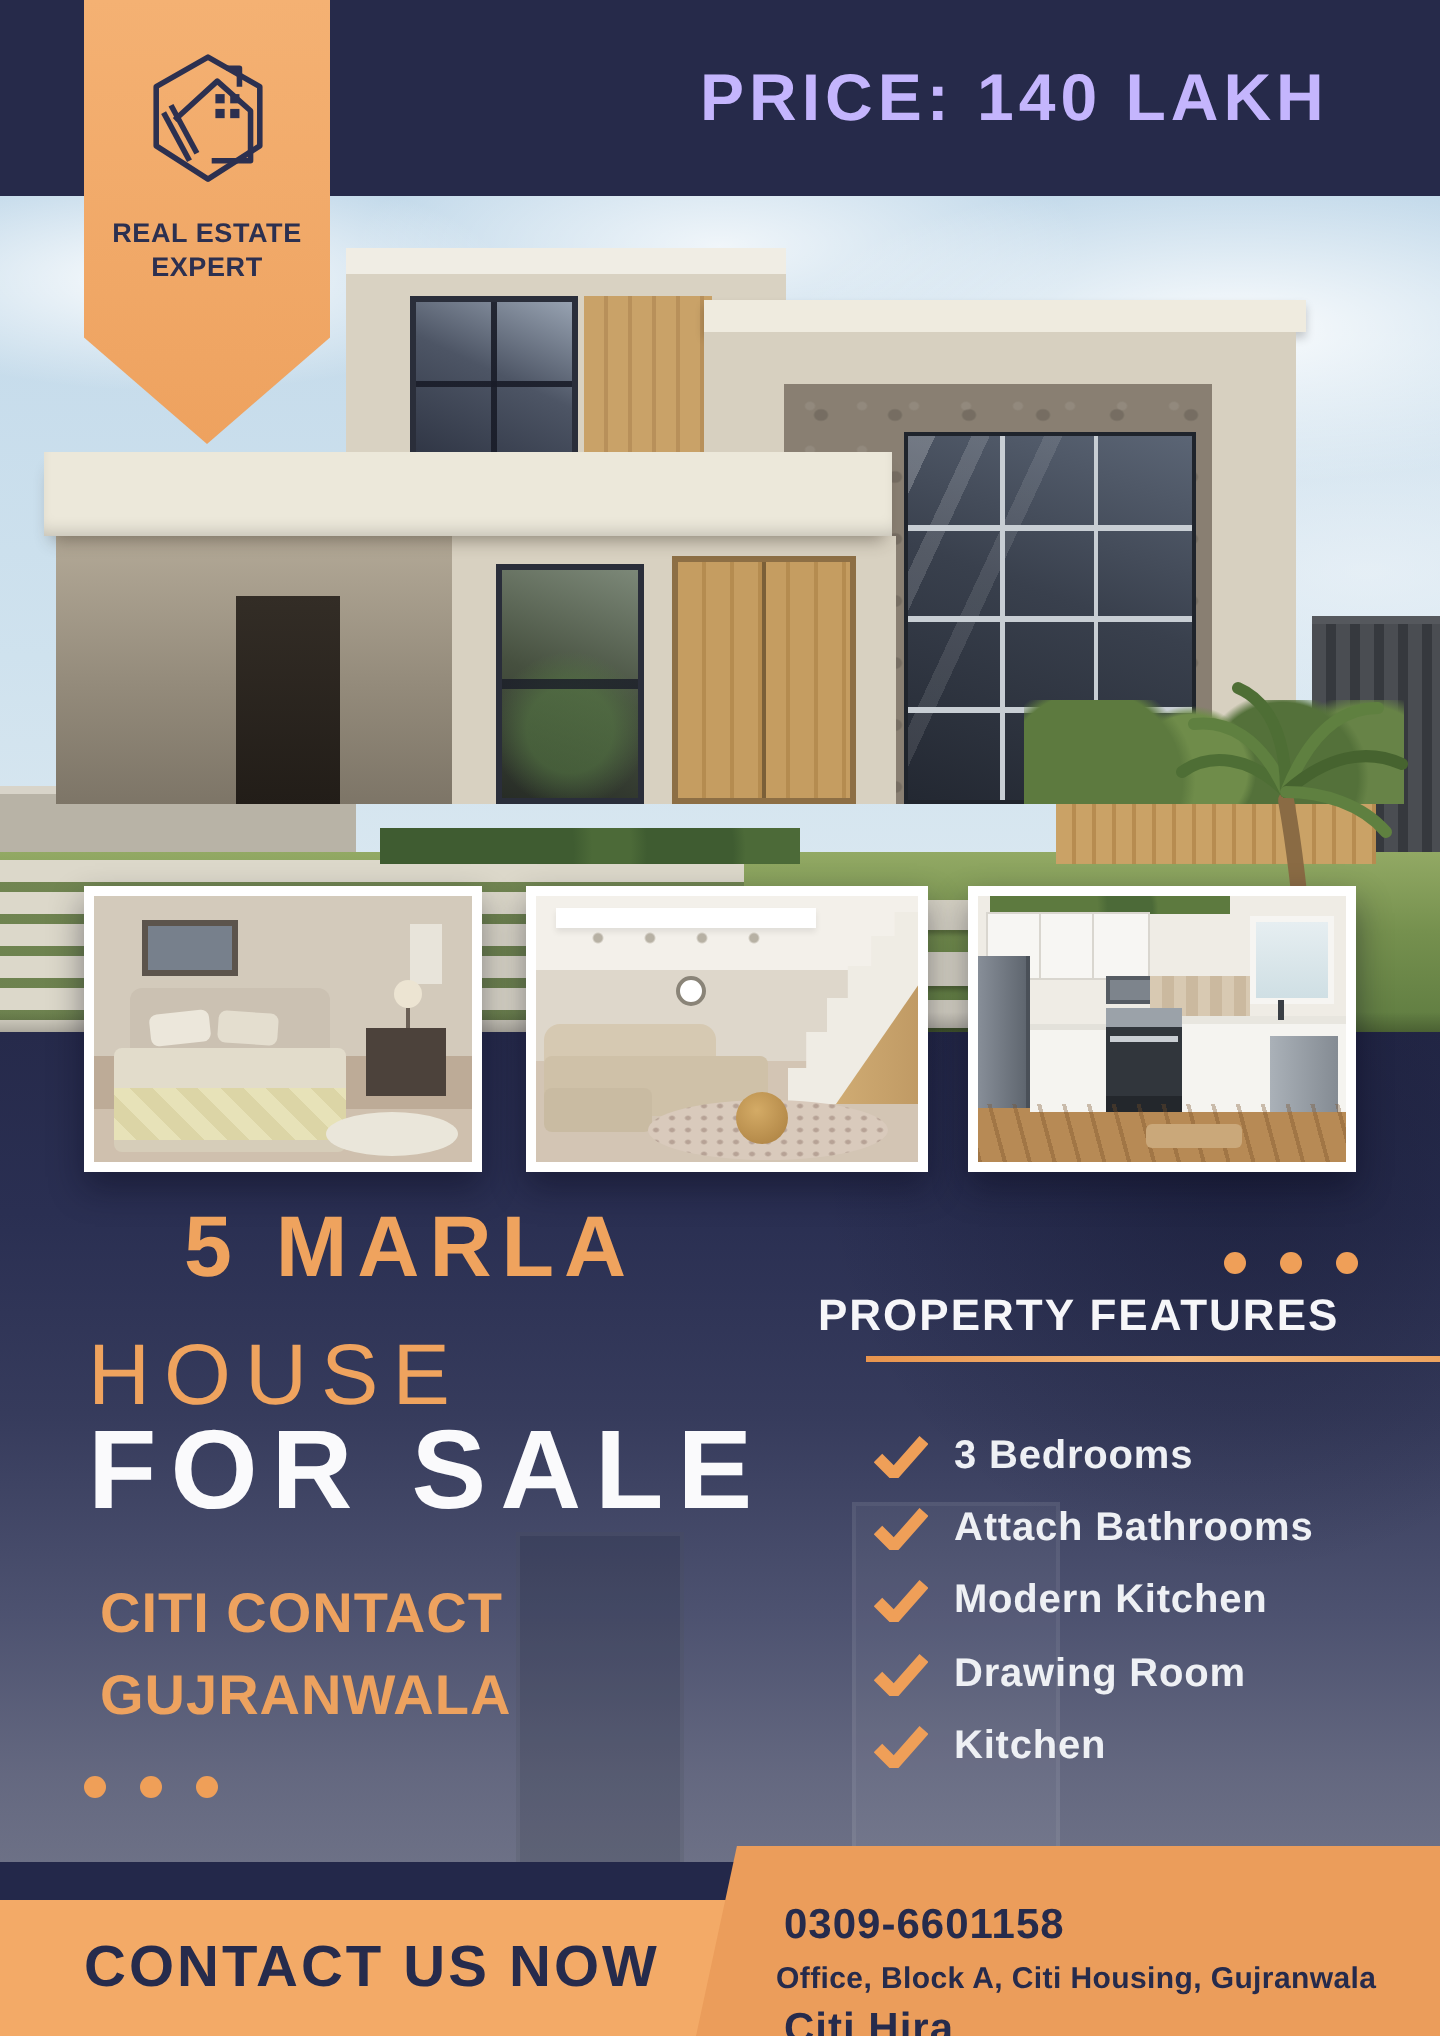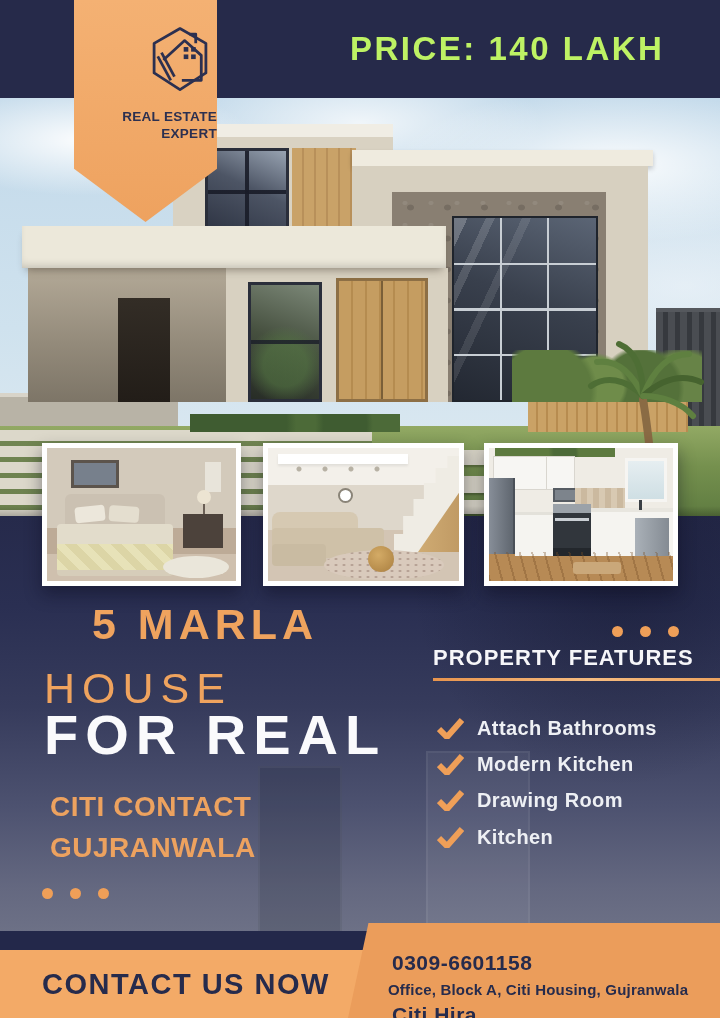--- a/index.html
+++ b/index.html
@@ -4,21 +4,21 @@
 <style>
   html,body{margin:0;padding:0;background:#555;}
   .poster{position:relative;width:720px;height:1018px;overflow:hidden;
     font-family:"Liberation Sans",sans-serif;background:#272b4d;}
   .poster *{box-sizing:border-box;}
   .abs{position:absolute;}
 
   
   .topbar{position:absolute;left:0;top:0;width:720px;height:98px;background:#262a4a;}
   .price{position:absolute;left:350px;top:0;width:360px;height:98px;line-height:98px;
-    font-size:33px;font-weight:800;letter-spacing:2.5px;color:#bef264;}
+    font-size:33px;font-weight:800;letter-spacing:2.5px;color:#c4b5fd;}
 
   
   .scene{position:absolute;left:0;top:98px;width:720px;height:418px;overflow:hidden;
     background:
       radial-gradient(ellipse 240px 80px at 12% 10%, rgba(255,255,255,.95), transparent 70%),
       radial-gradient(ellipse 320px 110px at 86% 16%, rgba(255,255,255,.9), transparent 70%),
       radial-gradient(ellipse 260px 90px at 50% 6%, rgba(255,255,255,.75), transparent 70%),
       radial-gradient(ellipse 420px 170px at 95% 45%, rgba(242,246,250,.65), transparent 72%),
       linear-gradient(180deg,#c2d9ea 0%,#cfe2ee 55%,#e0ebf2 100%);}
   .scene::after{content:'';position:absolute;left:0;bottom:0;width:100%;height:10px;
@@ -82,25 +82,25 @@
       radial-gradient(circle at 35% 55%, #4c6a38 0 38%, transparent 44%),
       radial-gradient(circle at 60% 60%, #3f5c31 0 40%, transparent 45%),
       radial-gradient(circle at 85% 55%, #4c6a38 0 36%, transparent 42%);}
   .pad{position:absolute;background:#d9d5c7;border-radius:2px;box-shadow:0 2px 2px rgba(0,0,0,.25);}
   .pad1{left:398px;top:352px;width:100px;height:15px;}
   .pad2{left:428px;top:378px;width:130px;height:17px;}
   .pad3{left:462px;top:402px;width:170px;height:14px;}
   .palm{position:absolute;left:585px;top:240px;width:140px;height:180px;}
 
   
-  .pennant{position:absolute;left:42px;top:0;width:143px;height:222px;
+  .pennant{position:absolute;left:42px;top:0;width:123px;height:222px;
     background:linear-gradient(180deg,#f4b173,#eea25f);
     clip-path:polygon(0 0,100% 0,100% 76%,50% 100%,0 76%);
-    display:flex;flex-direction:column;align-items:flex-end;padding-top:22px;
-    filter:drop-shadow(2px 4px 5px rgba(20,20,40,.35));margin-left:32px;}
+    display:flex;flex-direction:column;align-items:center;padding-top:22px;
+    filter:drop-shadow(2px 4px 5px rgba(20,20,40,.35));}
   .badge-l1,.badge-l2{font-size:13.5px;font-weight:700;color:#2c3050;letter-spacing:.3px;line-height:17px;}
   .badge-l1{margin-top:10px;}
 
   
   .lower{position:absolute;left:0;top:516px;width:720px;height:502px;
     background:
       radial-gradient(circle 300px at 620px 60px, rgba(13,16,38,.4), transparent 70%),
       linear-gradient(180deg,#262a4b 0%,#2a2f52 18%,#363b5c 38%,#4d5270 58%,#646880 74%,#6e7287 84%,#5a5e75 95%,#4c5068 100%);}
   .lower::before{content:'';position:absolute;left:258px;top:250px;width:80px;height:200px;
     background:rgba(20,22,40,.16);border:2px solid rgba(255,255,255,.05);}
@@ -182,21 +182,21 @@
   .loc{position:absolute;left:50px;top:786px;font-size:28px;font-weight:800;
     color:#eda25f;line-height:41px;letter-spacing:.5px;}
 
   
   .dots{position:absolute;display:flex;gap:17px;}
   .dot{width:11px;height:11px;border-radius:50%;background:#ef9f58;}
   .dots-top{left:612px;top:626px;}
   .dots-bottom{left:42px;top:888px;}
 
   
-  .feat-title{position:absolute;left:433px;top:645px;font-size:22px;font-weight:800;
+  .feat-title{position:absolute;left:409px;top:645px;font-size:22px;font-weight:800;
     color:#f6f6f9;letter-spacing:1px;text-align:right;}
   .feat-line{position:absolute;left:433px;top:678px;width:287px;height:3px;
     background:linear-gradient(90deg,#e8944d,#f6bc80 55%,#eda35f);}
   .feat-list{position:absolute;left:437px;top:710px;margin:0;padding:0;list-style:none;}
   .feat-item{display:flex;align-items:center;height:36.4px;}
   .feat-item svg{margin-right:13px;flex:0 0 auto;}
   .feat-label{font-size:20px;font-weight:600;color:#eef0f4;letter-spacing:.4px;}
 
   
   .navy-strip{position:absolute;left:0;top:931px;width:720px;height:19px;background:#23284a;}
@@ -321,41 +321,47 @@
       <div class="abs k-counterR"></div>
       <div class="abs k-faucet"></div>
       <div class="abs k-dw"></div>
       <div class="abs k-floorlines"></div>
       <div class="abs k-rug"></div>
     </div>
   </div>
 
   <div class="h-size">5 MARLA</div>
   <div class="h-house">HOUSE</div>
-  <div class="h-sale">FOR REAL</div>
+  <div class="h-sale">FOR SALE</div>
 
   <div class="loc">
     <div>CITI CONTACT</div>
     <div>GUJRANWALA</div>
   </div>
 
   <div class="dots dots-top">
     <span class="dot"></span>
     <span class="dot"></span>
     <span class="dot"></span>
   </div>
   <div class="dots dots-bottom">
     <span class="dot"></span>
     <span class="dot"></span>
     <span class="dot"></span>
   </div>
 
   <div class="feat-title">PROPERTY FEATURES</div>
   <div class="feat-line"></div>
   <ul class="feat-list">
+    <li class="feat-item">
+      <svg width="27" height="21" viewBox="0 0 27 21">
+          <path d="M2 11 L10 19 L25 2" fill="none" stroke="#ef9f58" stroke-width="6"></path>
+        </svg>
+      <span class="feat-label">3 Bedrooms</span>
+    </li>
     <li class="feat-item">
       <svg width="27" height="21" viewBox="0 0 27 21">
           <path d="M2 11 L10 19 L25 2" fill="none" stroke="#ef9f58" stroke-width="6"></path>
         </svg>
       <span class="feat-label">Attach Bathrooms</span>
     </li>
     <li class="feat-item">
       <svg width="27" height="21" viewBox="0 0 27 21">
           <path d="M2 11 L10 19 L25 2" fill="none" stroke="#ef9f58" stroke-width="6"></path>
         </svg>

